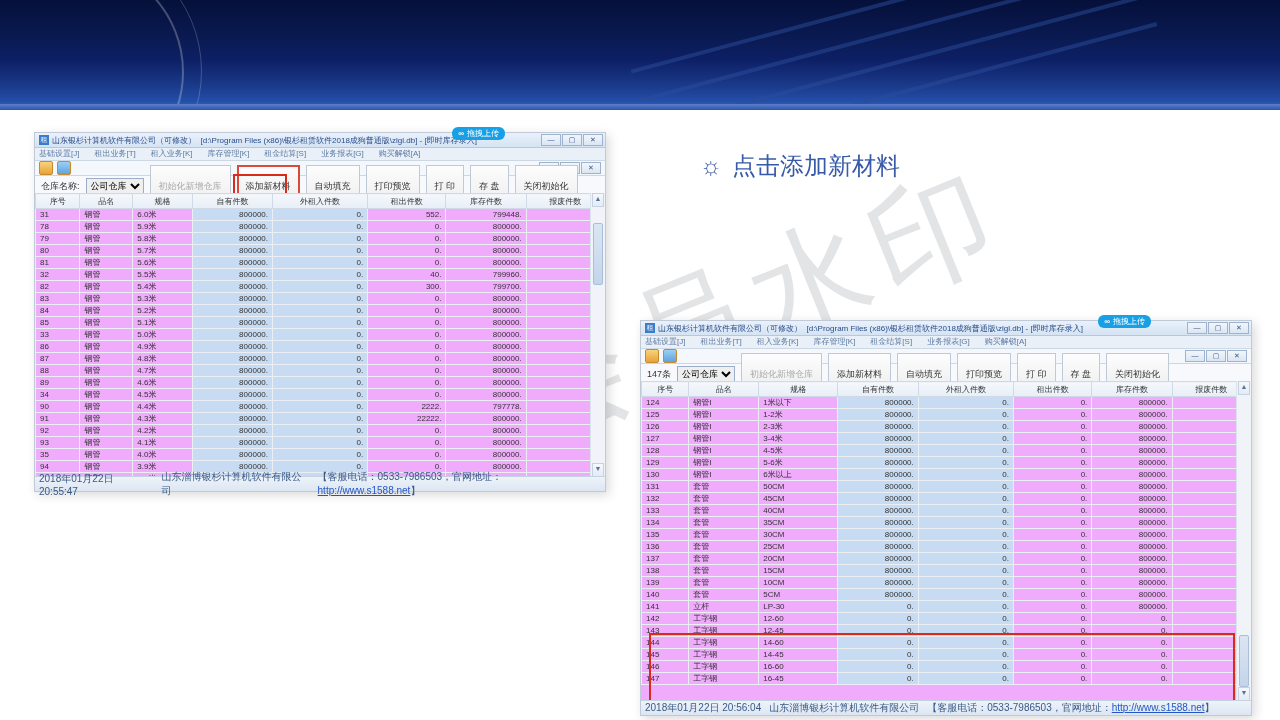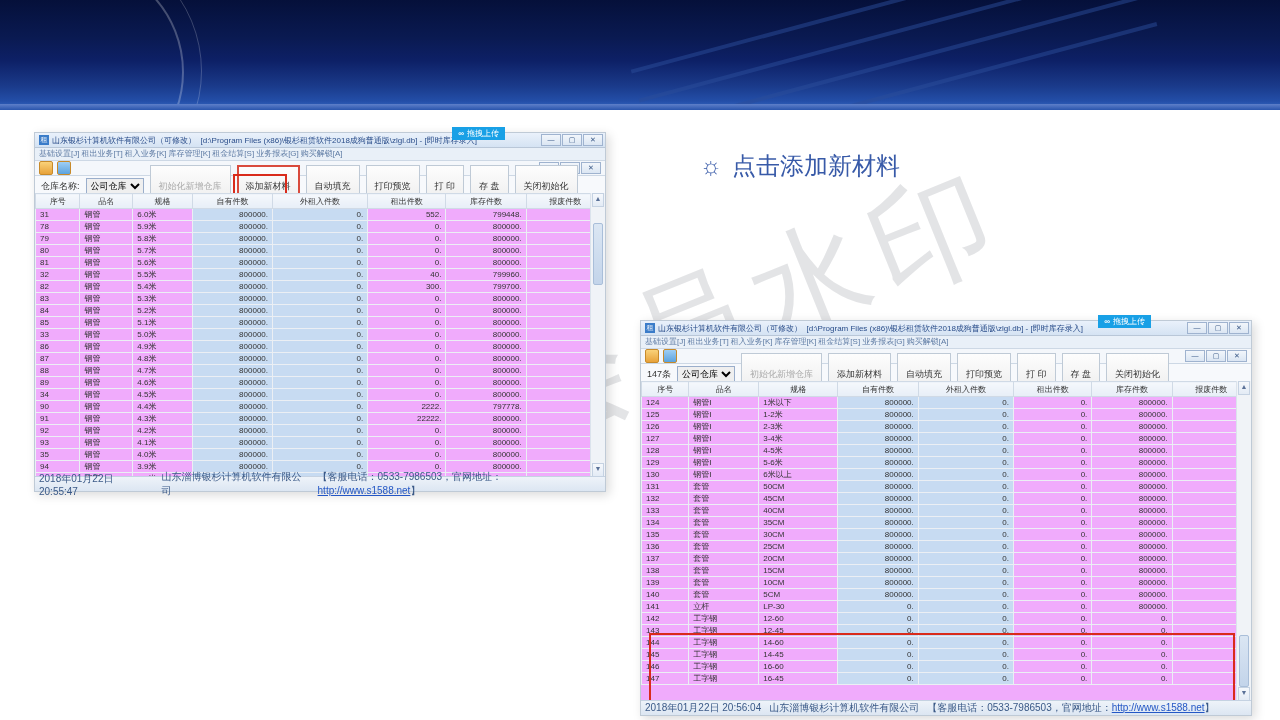--- a/index.html
+++ b/index.html
@@ -11,42 +11,42 @@
 .header .grid-lines{position:absolute;right:120px;top:-20px;width:520px;height:180px;opacity:.5;transform:rotate(-15deg)}
 .header .grid-lines div{position:absolute;background:#2b4d9a;height:4px;width:100%}
 .title{position:absolute;left:106px;top:20px;font-size:52px;font-weight:700;letter-spacing:2px}
 .bullets{position:absolute;left:700px;top:150px;font-size:24px;color:#385aa8}
 .bullets .item{margin-bottom:60px}
 .sunicon{font-size:24px;margin-right:10px;color:#385aa8}
 .win{position:absolute;background:#fff;border:1px solid #bfcad6;box-shadow:3px 3px 10px rgba(0,0,0,.15);font-size:9px;color:#333}
 .win1{left:34px;top:132px;width:570px;height:358px}
 .win2{left:640px;top:320px;width:610px;height:394px}
 .win .titlebar{height:14px;background:linear-gradient(#eaf1fb,#d5e3f3);border-bottom:1px solid #b9c7d8;display:flex;align-items:center;padding:0 4px;font-size:8px;color:#2a4d8a}
-.win .menubar{height:12px;background:#e9f0f8;border-bottom:1px solid #cdd8e5;font-size:8px;color:#5d7aa3;padding:0 4px;display:flex;gap:2px}
+.win .menubar{height:12px;background:#e9f0f8;border-bottom:1px solid #cdd8e5;font-size:8px;color:#5d7aa3;padding:0 4px;display:flex;gap:15px}
 .win .menubar span{white-space:nowrap}
 .win .iconbar{height:14px;background:#f4f7fb;border-bottom:1px solid #cdd8e5;padding:0 4px;display:flex;align-items:center;gap:4px}
 .icoblk{width:12px;height:12px;background:linear-gradient(#f9d27a,#e7a23a);border:1px solid #c78a2a;border-radius:2px}
 .toolbar{height:20px;background:#f7f9fc;border-bottom:1px solid #cdd8e5;display:flex;align-items:center;padding:0 6px;gap:6px;font-size:9px}
 .toolbar .lbl{color:#333}
 .toolbar select{font-size:9px;height:16px;border:1px solid #9aaecb}
 .tbtn{border:1px solid #bfcad6;background:linear-gradient(#fdfdfd,#ececec);padding:14px 8px;font-size:9px;color:#333;cursor:pointer;white-space:nowrap}
 .tbtn.disabled{color:#aaa}
 .tbtn.hl{border:1px solid #d94a3c;box-shadow:inset 0 0 0 1px #d94a3c}
 .redbox{position:absolute;border:2px solid #d92b1b;pointer-events:none}
 .win-ctrl{position:absolute;right:2px;top:1px;display:flex;gap:1px}
 .win-ctrl span{display:inline-block;width:18px;height:10px;border:1px solid #9fb3cf;background:linear-gradient(#f2f6fb,#dbe6f3);font-size:7px;text-align:center;line-height:9px;color:#3a5987}
 .table-wrap{position:absolute;left:0;right:0;top:60px;bottom:14px;overflow:hidden;background:#f0abfc}
 table{border-collapse:collapse;width:100%;font-size:8px}
 th{background:linear-gradient(#f5f8fc,#e7eef7);border:1px solid #d0dae6;padding:1px 2px;font-weight:400;color:#333;text-align:center;height:12px}
 td{border:1px solid #ebeff4;padding:0 4px;height:10px;white-space:nowrap}
 td.num{text-align:right}
 td.blue{background:#c7dbf2}
 .statusbar{position:absolute;left:0;right:0;bottom:0;height:14px;background:linear-gradient(#eef3f9,#dce6f2);border-top:1px solid #c5d2e2;font-size:10px;color:#3a5987;padding:0 4px;display:flex;align-items:center;gap:8px}
 .statusbar a{color:#2457c5;text-decoration:underline}
-.upload-badge{position:absolute;background:#18a0e6;color:#fff;font-size:8px;padding:1px 6px;border-radius:0;display:flex;align-items:center;gap:3px}
+.upload-badge{position:absolute;background:#18a0e6;color:#fff;font-size:8px;padding:1px 6px;border-radius:6px;display:flex;align-items:center;gap:3px}
 .upload-badge:before{content:"∞";font-weight:bold}
 .watermark{position:absolute;left:370px;top:250px;font-size:120px;color:rgba(100,105,115,.18);transform:rotate(-22deg);pointer-events:none;font-weight:300;letter-spacing:10px}
 .scrollbar-v{position:absolute;right:0;top:60px;bottom:14px;width:14px;background:#f0f3f7;border-left:1px solid #dbe3ec}
 .scrollbar-v .thumb{position:absolute;left:2px;right:2px;top:30px;height:60px;background:linear-gradient(#dbe6f3,#c3d4ea);border:1px solid #a9bed9;border-radius:2px}
 .scrollbar-v .arr{position:absolute;left:1px;right:1px;height:12px;background:linear-gradient(#f5f8fc,#e3ebf5);border:1px solid #c5d2e2;font-size:7px;text-align:center;line-height:10px;color:#5a7198}
 .scrollbar-v .arr.top{top:0}
 .scrollbar-v .arr.bot{bottom:0}
 </style>
 </head>
 <body>

